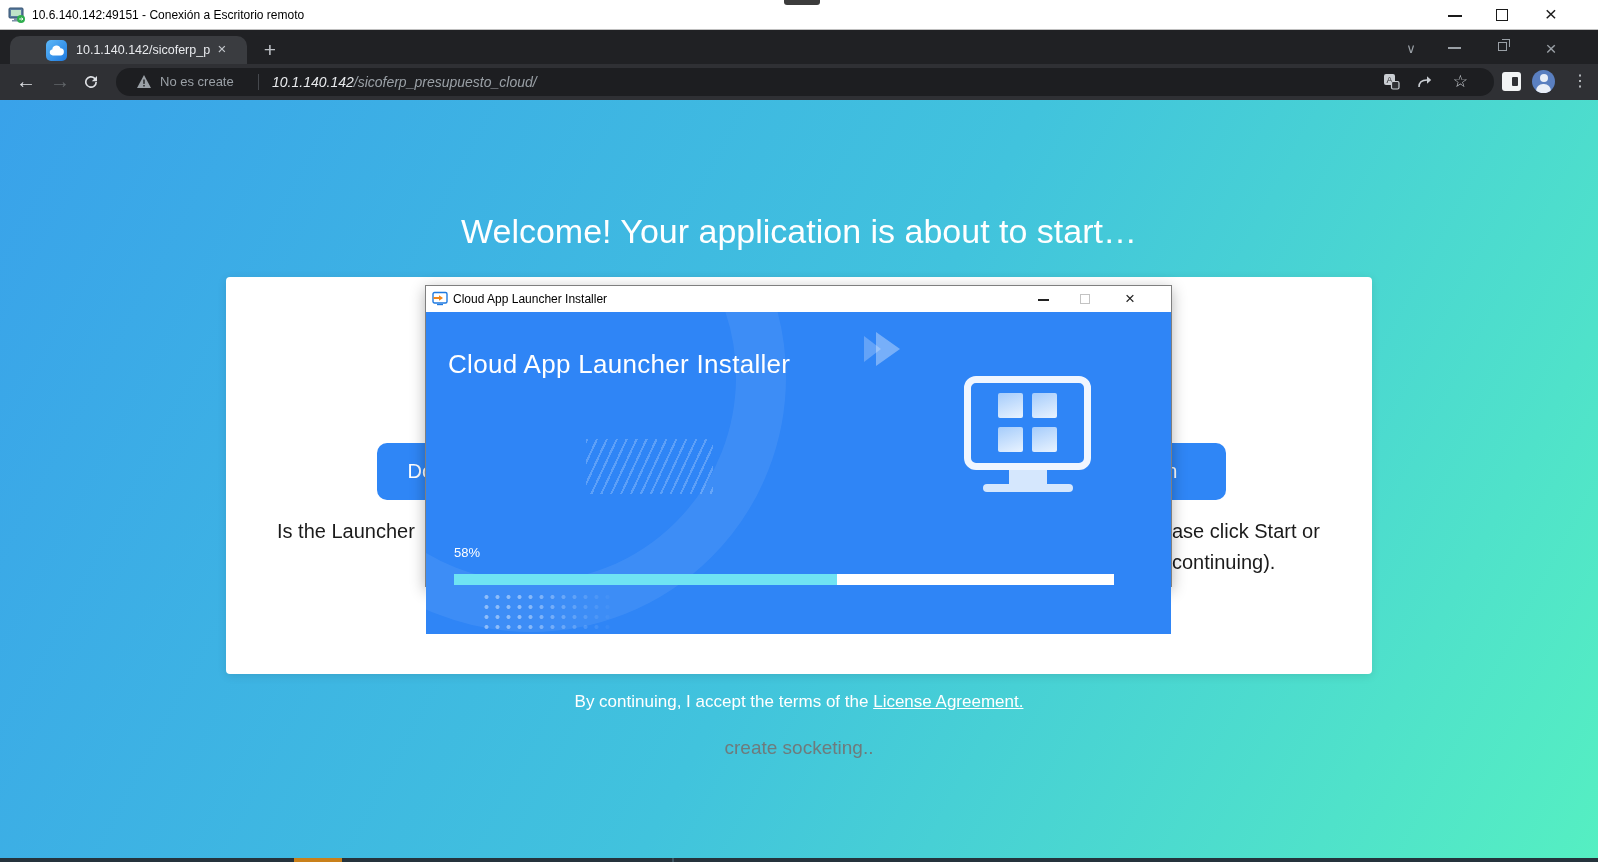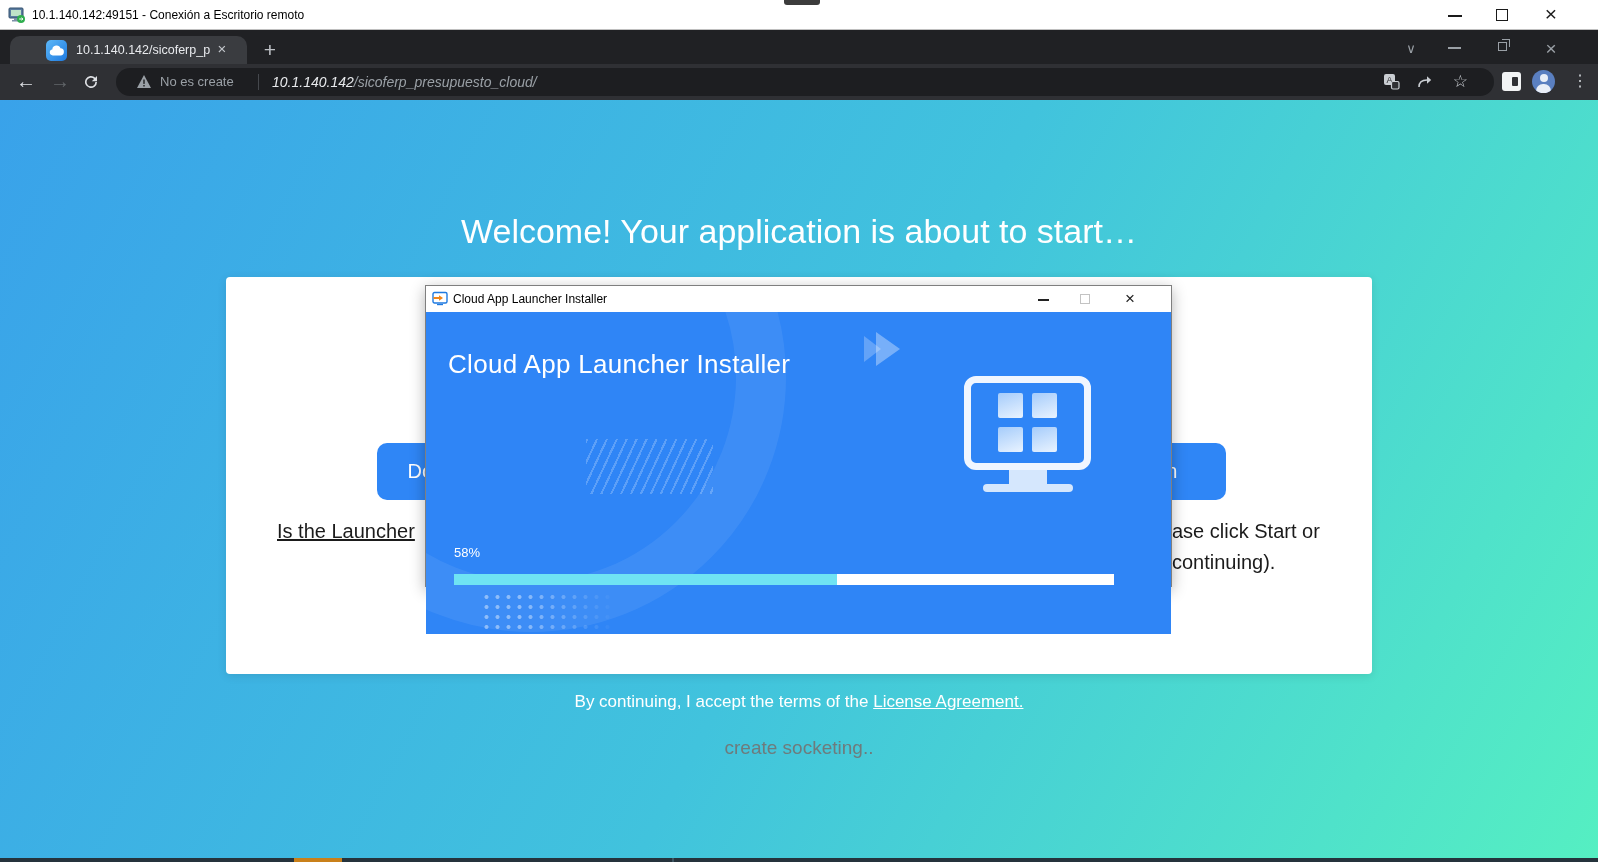--- a/index.html
+++ b/index.html
@@ -54,21 +54,21 @@
   
   .pagearea { position:absolute; left:0; top:100px; width:1598px; height:758px;
     background:linear-gradient(118deg, var(--page-gradient-start,#39a2ea) 0%, var(--page-gradient-mid,#41c3dd) 52%, var(--page-gradient-end,#55efc2) 100%); }
   .welcome { position:absolute; left:0; top:112px; width:100%; text-align:center; font-size:34px; font-weight:400; color:#fff; }
 
   .card { position:absolute; left:226px; top:177px; width:1146px; height:397px; background:#fff; border-radius:4px; box-shadow:0 2px 10px rgba(0,0,0,0.10); }
   .btn { position:absolute; top:166px; height:57px; border-radius:10px; background:var(--button-blue,#2f86f6); color:#fff; font-size:20px; text-align:center; line-height:57px; }
   .btn-download { left:151px; width:150px; }
   .btn-open { left:854px; width:146px; }
   .frag { position:absolute; font-size:20px; color:#1b1b1b; white-space:nowrap; }
-  .f1l { left:51px;  top:243px;text-decoration:underline; }
+  .f1l { left:51px;  top:243px; }
   .f1r { left:946px; top:243px; }
   .f2l { left:162px; top:274px;margin-left:43px; }
   .f2r { left:946px; top:274px; }
 
   
   .installer { position:absolute; left:425px; top:185px; width:747px; height:302px; background:#fff; border:1px solid #7f7f7f; box-shadow:0 4px 14px rgba(0,0,0,0.30); }
   .inst-titlebar { position:absolute; left:0; top:0; width:100%; height:26px; background:#fff; }
   .inst-app-icon { position:absolute; left:6px; top:5px; width:16px; height:16px; }
   .inst-title { position:absolute; left:27px; top:0; height:26px; line-height:26px; font-size:12px; color:#000; }
   .inst-min { position:absolute; left:612px; top:13px; width:11px; height:1.5px; background:#222; }
@@ -113,21 +113,21 @@
     <span class="rdp-icon">
       <svg width="18" height="18" viewBox="0 0 18 18">
         <rect x="1" y="2" width="14" height="10" rx="1" fill="#5a7ca0" stroke="#33506e" stroke-width="1"></rect>
         <rect x="3" y="4" width="10" height="6" fill="#bfe3c8"></rect>
         <rect x="6" y="12" width="4" height="2" fill="#7d90a8"></rect>
         <rect x="4" y="14" width="8" height="1.5" fill="#7d90a8"></rect>
         <circle cx="13" cy="13" r="4" fill="#2fae4e"></circle>
         <path d="M11.2 13 h3.6 M13.6 11.6 l1.2 1.4 -1.2 1.4" stroke="#fff" stroke-width="1" fill="none"></path>
       </svg>
     </span>
-    <span class="rdp-title">10.1.140.142:49151 - Conexión a Escritorio remoto</span>
+    <span class="rdp-title">10.6.140.142:49151 - Conexión a Escritorio remoto</span>
     <div class="rdp-pin"></div>
     <div class="rdp-min"></div>
     <div class="rdp-max"></div>
     <div class="rdp-close">×</div>
   </div>
 
   <div class="tabstrip"></div>
   <div class="tab"></div>
   <span class="tab-favicon">
     <svg width="15" height="13" viewBox="0 0 20 15">

